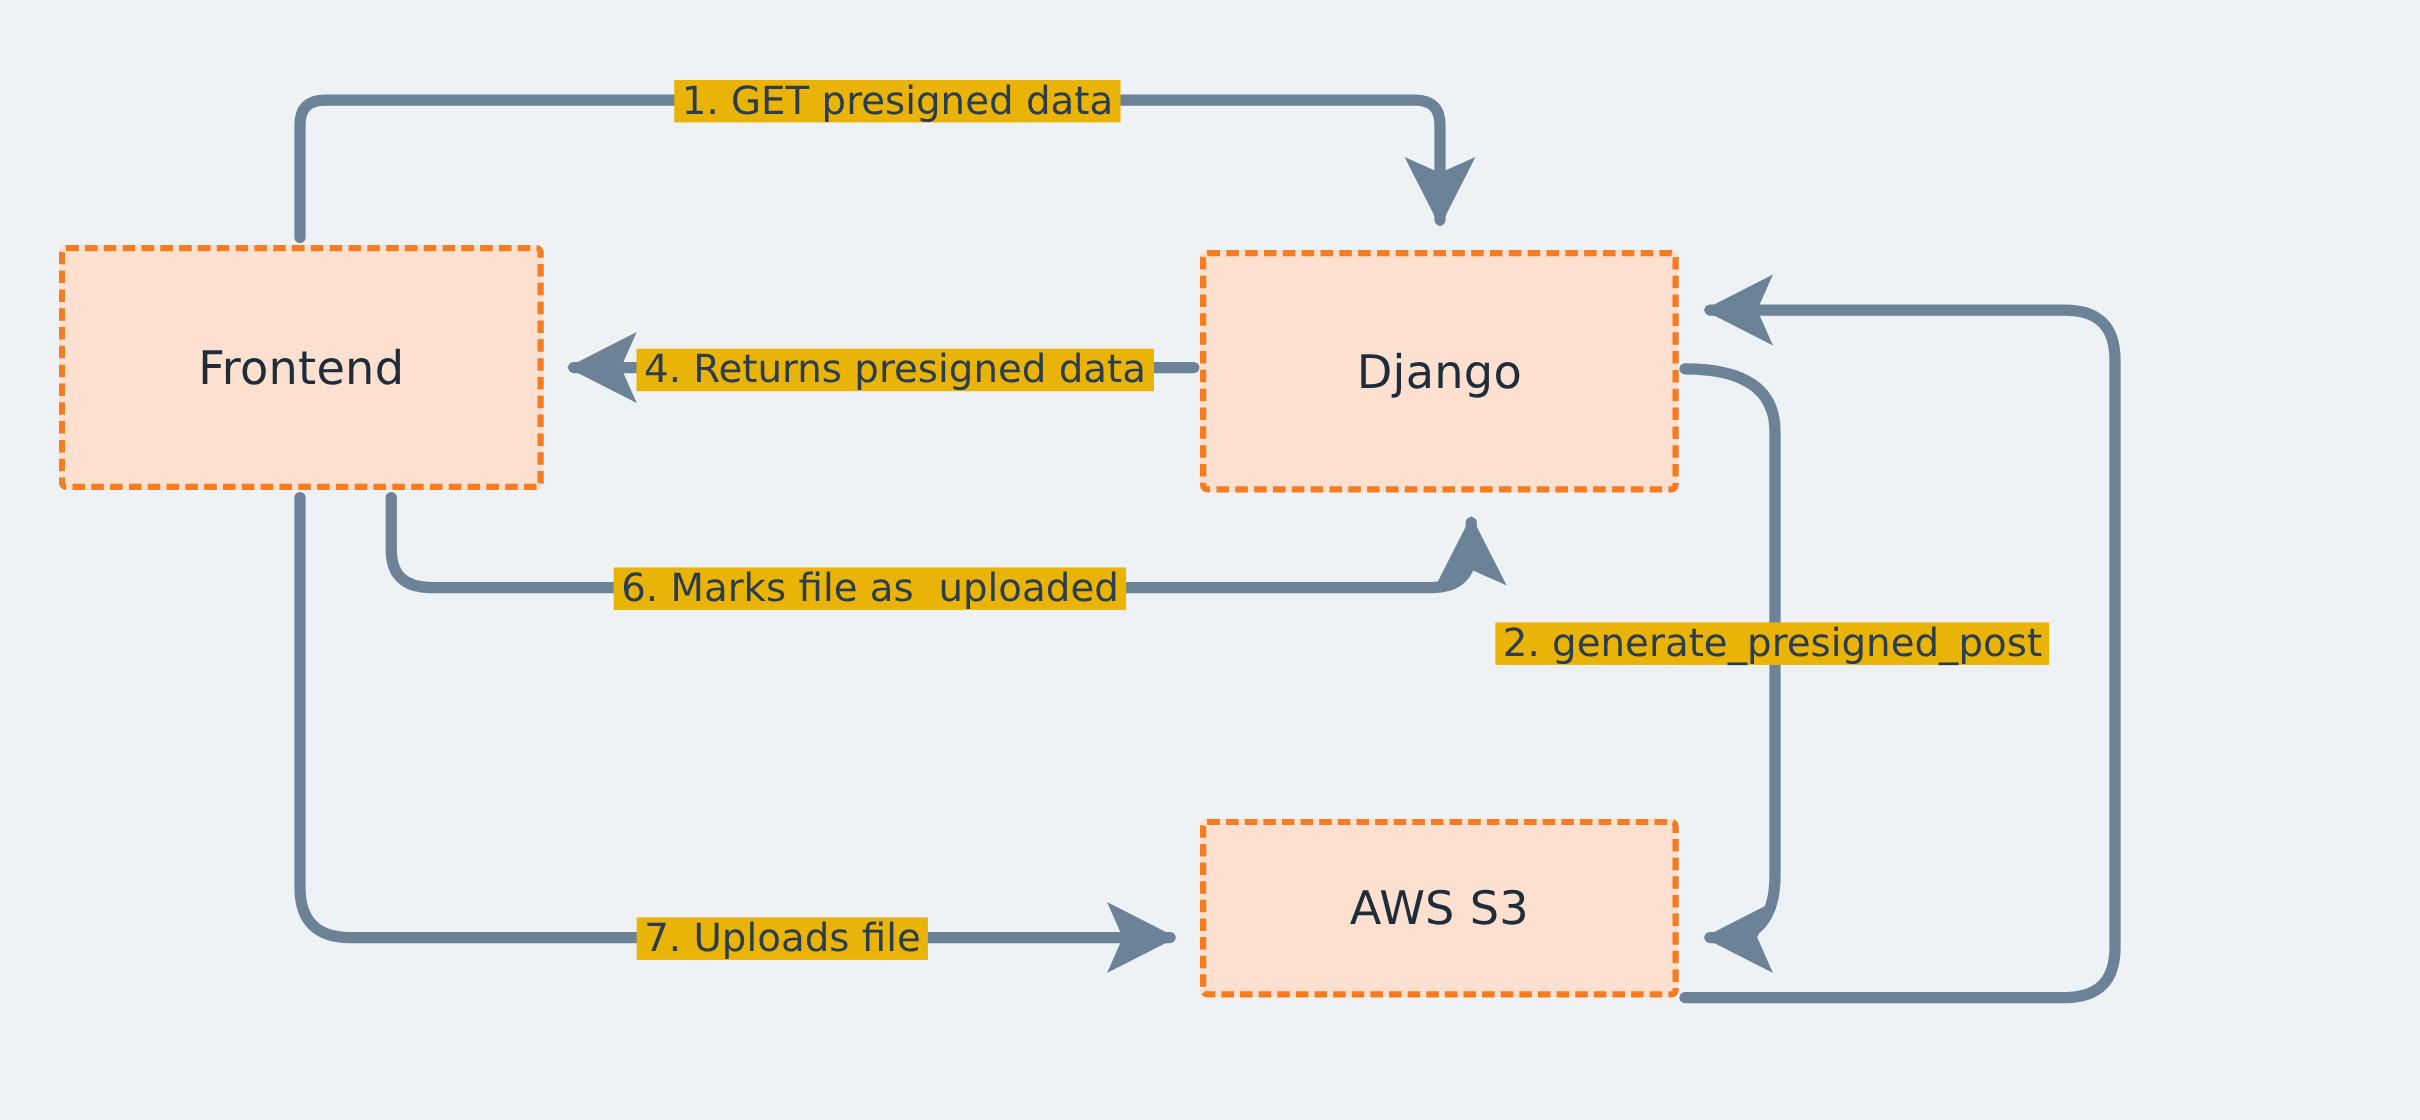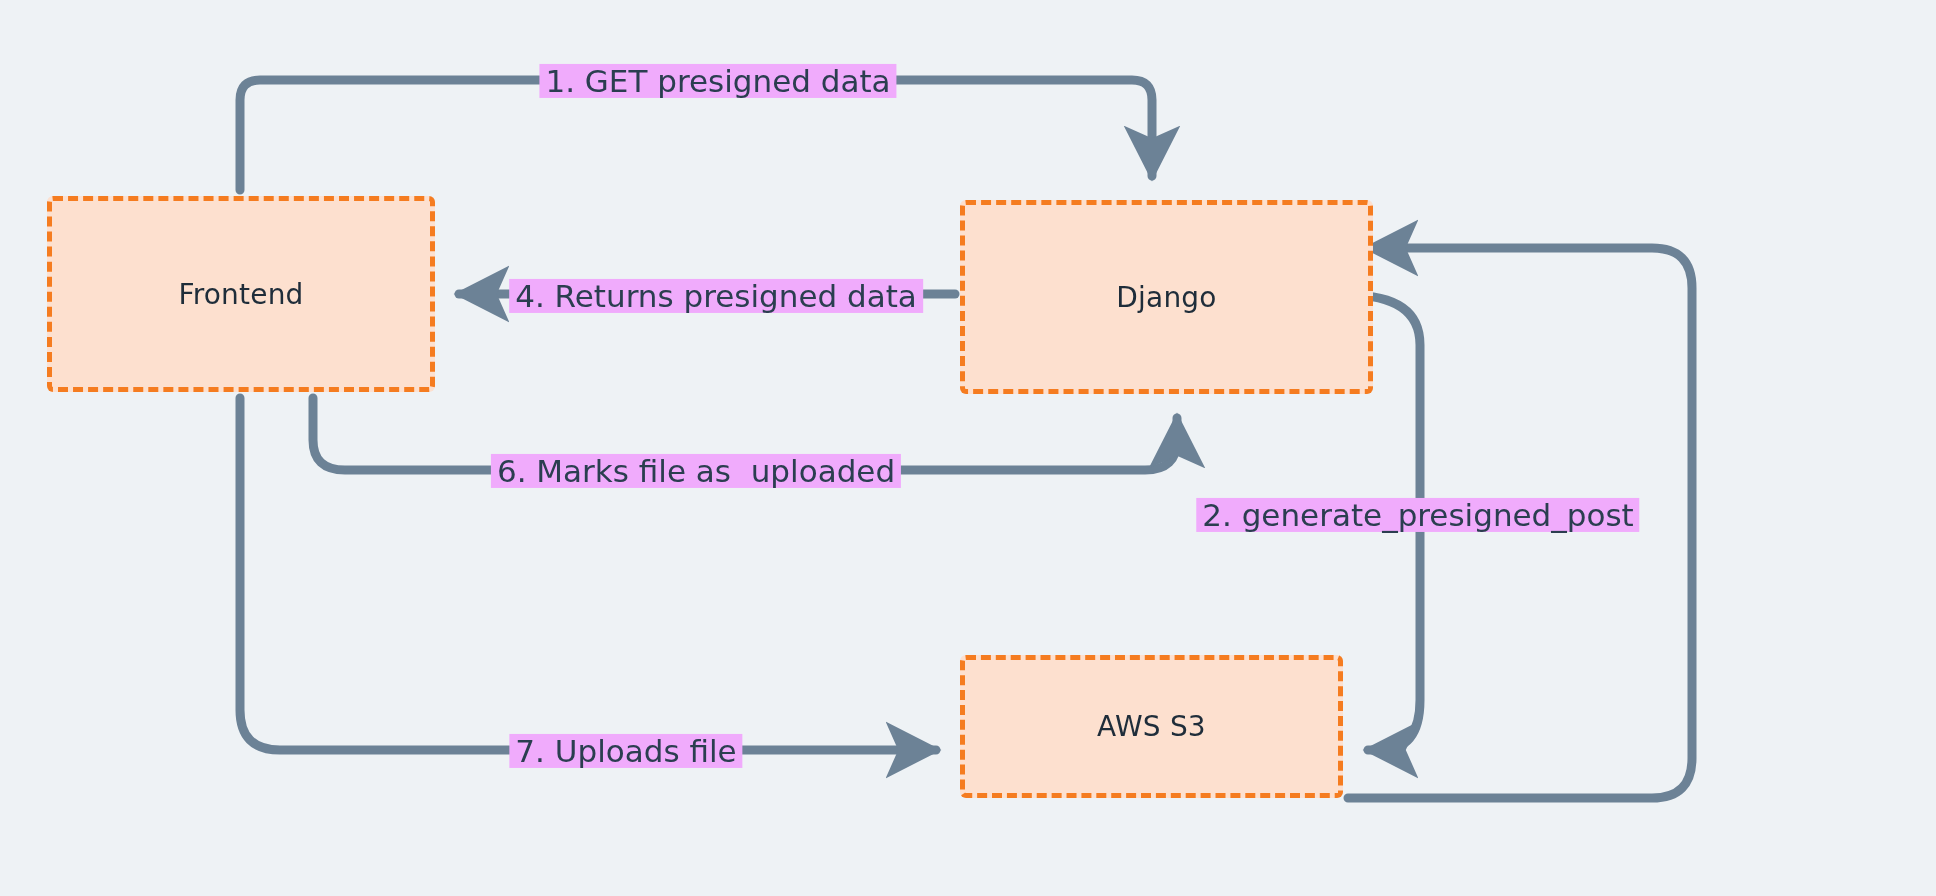--- a/index.html
+++ b/index.html
@@ -31,32 +31,32 @@
     box-sizing: border-box;
     background: #fde0cf;
     border: 5px dashed #f57c20;
     border-radius: 6px;
     display: flex;
     align-items: center;
     justify-content: center;
   }
   .node-label {
     font-family: "DejaVu Sans", sans-serif;
-    font-size: 28px;
+    font-size: 37px;
     color: #1f2d3a;
     letter-spacing: 0.2px;
     white-space: pre;
   }
   .edge-label {
     position: absolute;
     font-family: "DejaVu Sans", sans-serif;
     font-size: 31px;
     color: #2b3e50;
     white-space: pre;
-    background: #f0abfc;
+    background: #eab308;
     line-height: 1.1;
     padding: 0 6px;
   }
   .edge-label.center {
     transform: translate(-50%, -50%);
   }
 </style>
 </head>
 <body>
 
@@ -79,21 +79,21 @@
 
     <path d="M240,398 L240,710 Q240,750 280,750 L936,750" fill="none" stroke="#6c8296" stroke-width="9" stroke-linecap="round" marker-end="url(#arrowhead)"></path>
 
     <path d="M313,398 L313,440 Q313,470 345,470 L1145,470 Q1177,470 1177,440 L1177,418" fill="none" stroke="#6c8296" stroke-width="9" stroke-linecap="round" marker-end="url(#arrowhead)"></path>
   </svg>
 
   <div class="node-box" id="node-frontend" style="left:47px; top:196px; width:388px; height:196px;">
     <span class="node-label">Frontend</span>
   </div>
 
-  <div class="node-box" id="node-django" style="left:960px; top:200px; width:413px; height:194px;">
+  <div class="node-box" id="node-django" style="left:960px; top:200px; width:383px; height:194px;">
     <span class="node-label">Django</span>
   </div>
 
   <div class="node-box" id="node-s3" style="left:960px; top:655px; width:383px; height:143px;">
     <span class="node-label">AWS S3</span>
   </div>
 
   <div class="edge-label center" style="left:718px; top:81px;">1. GET presigned data</div>
 
 

